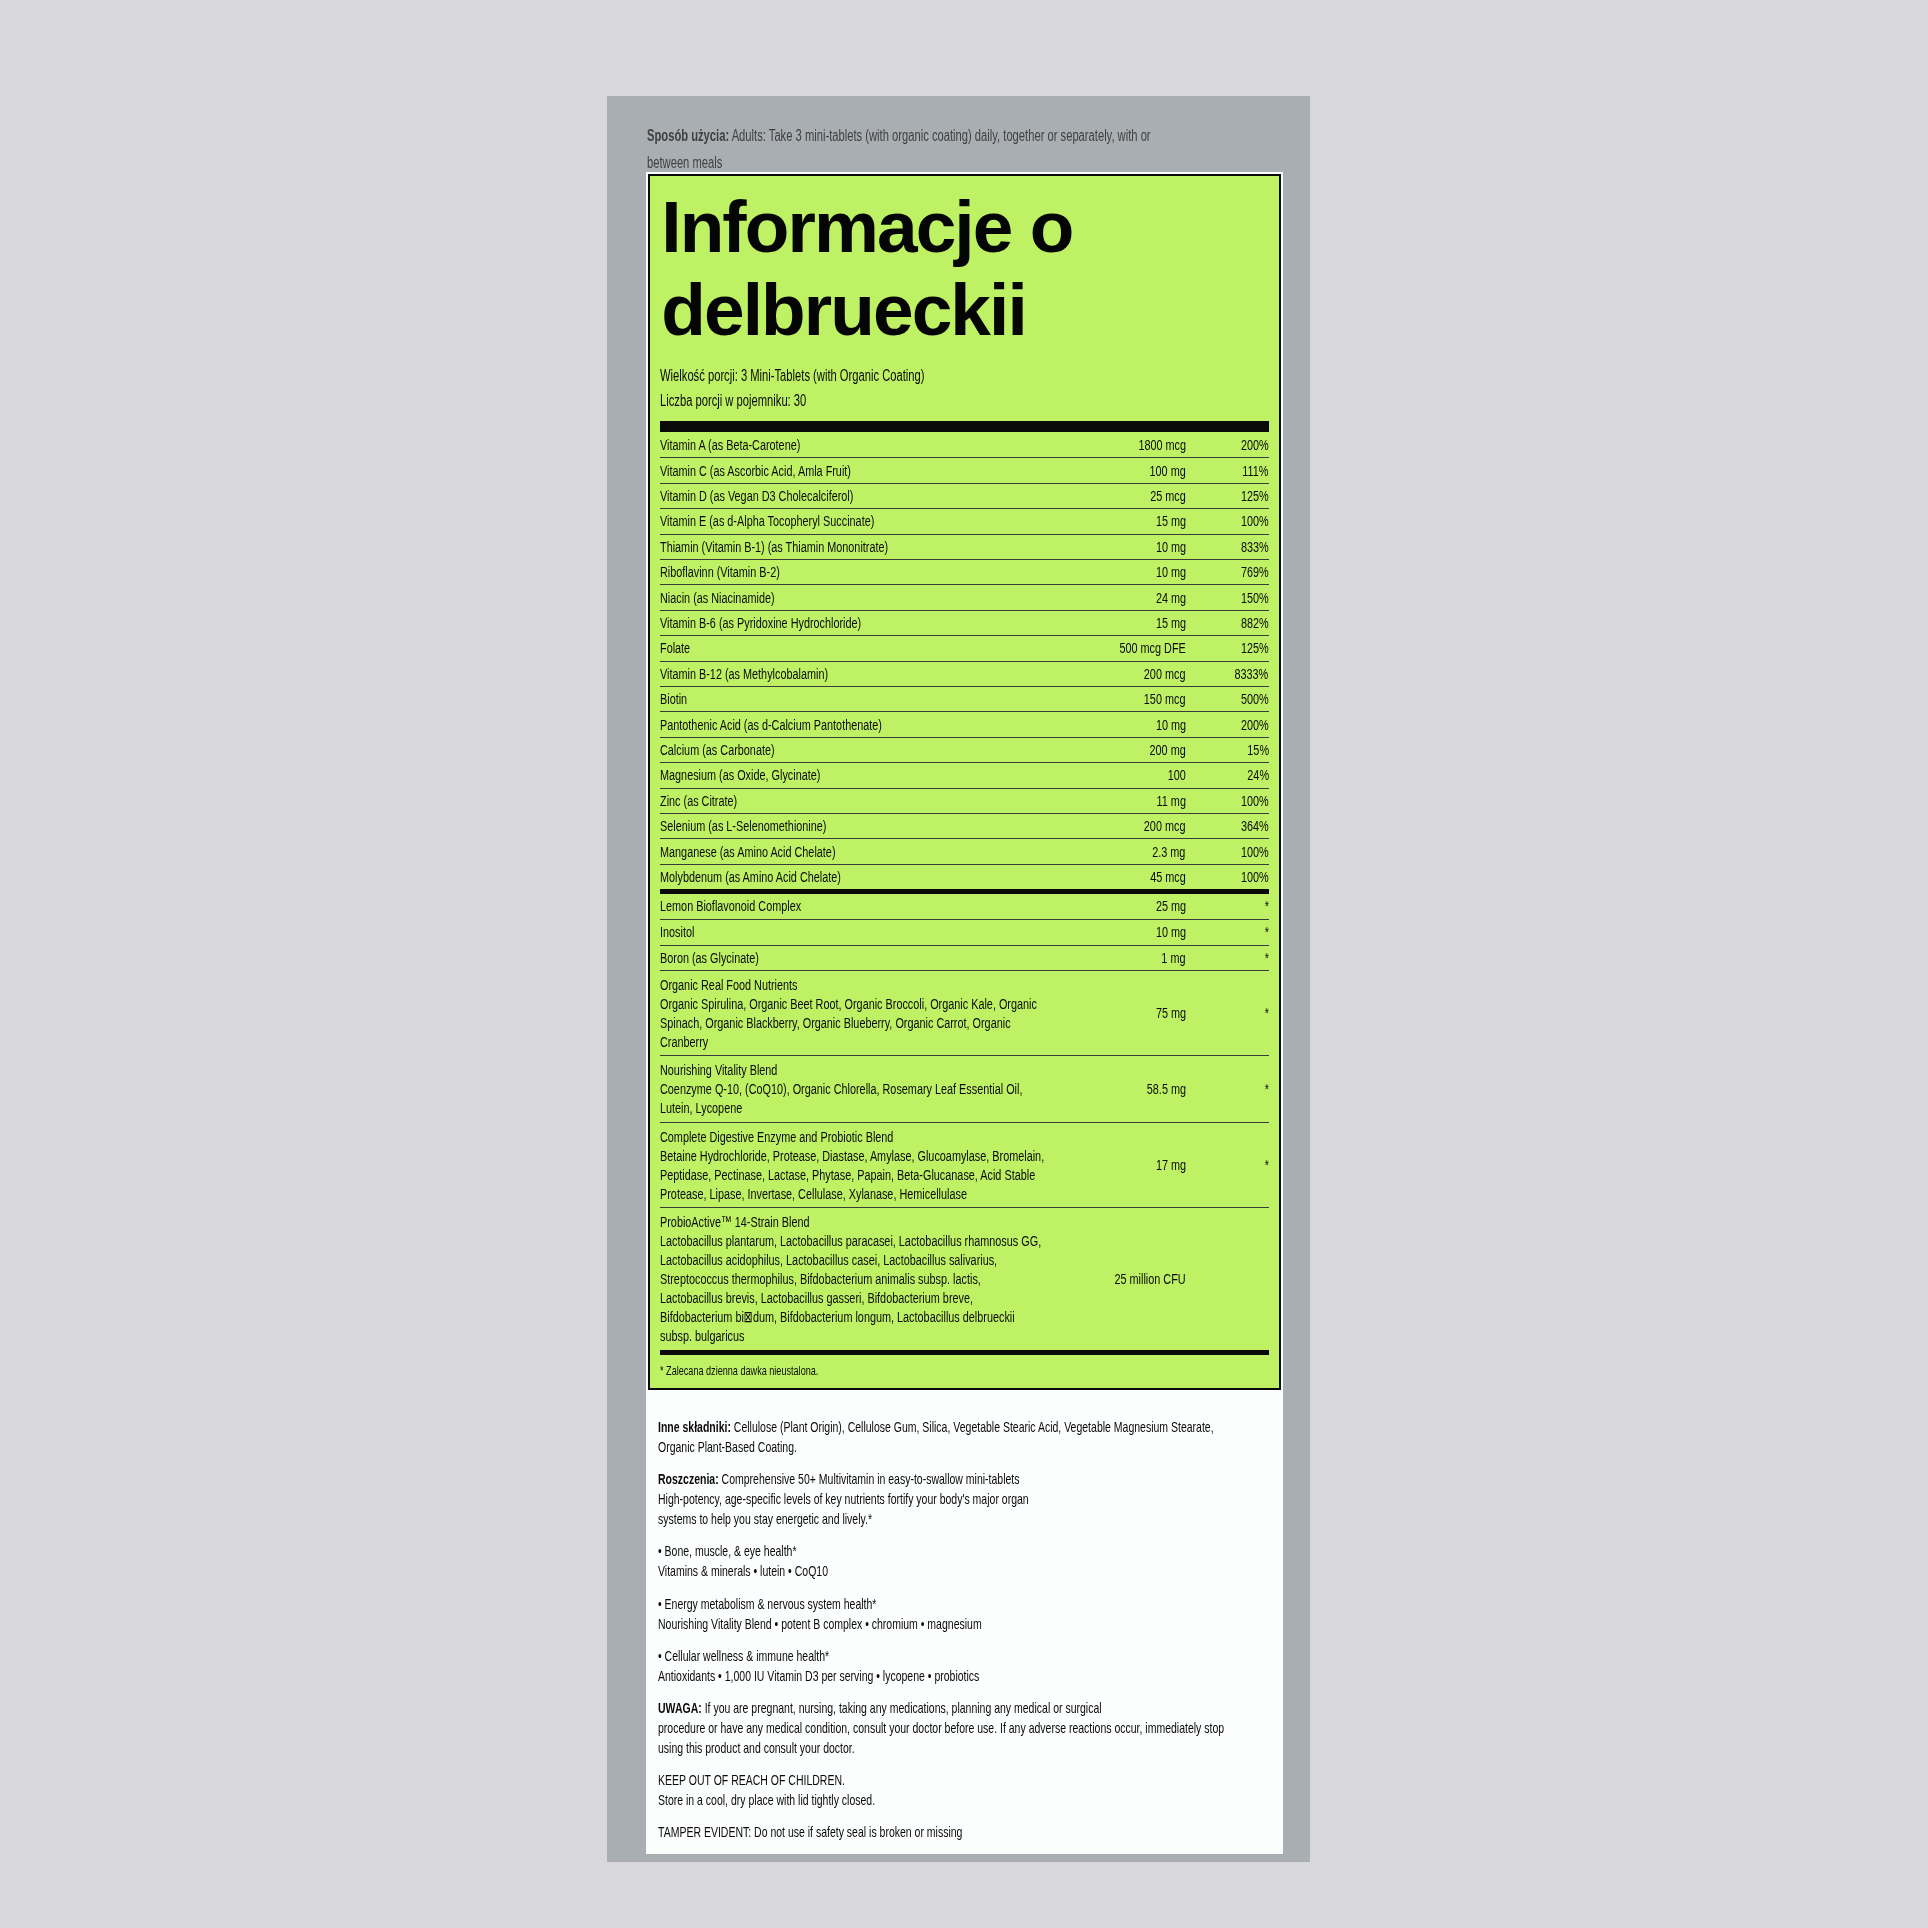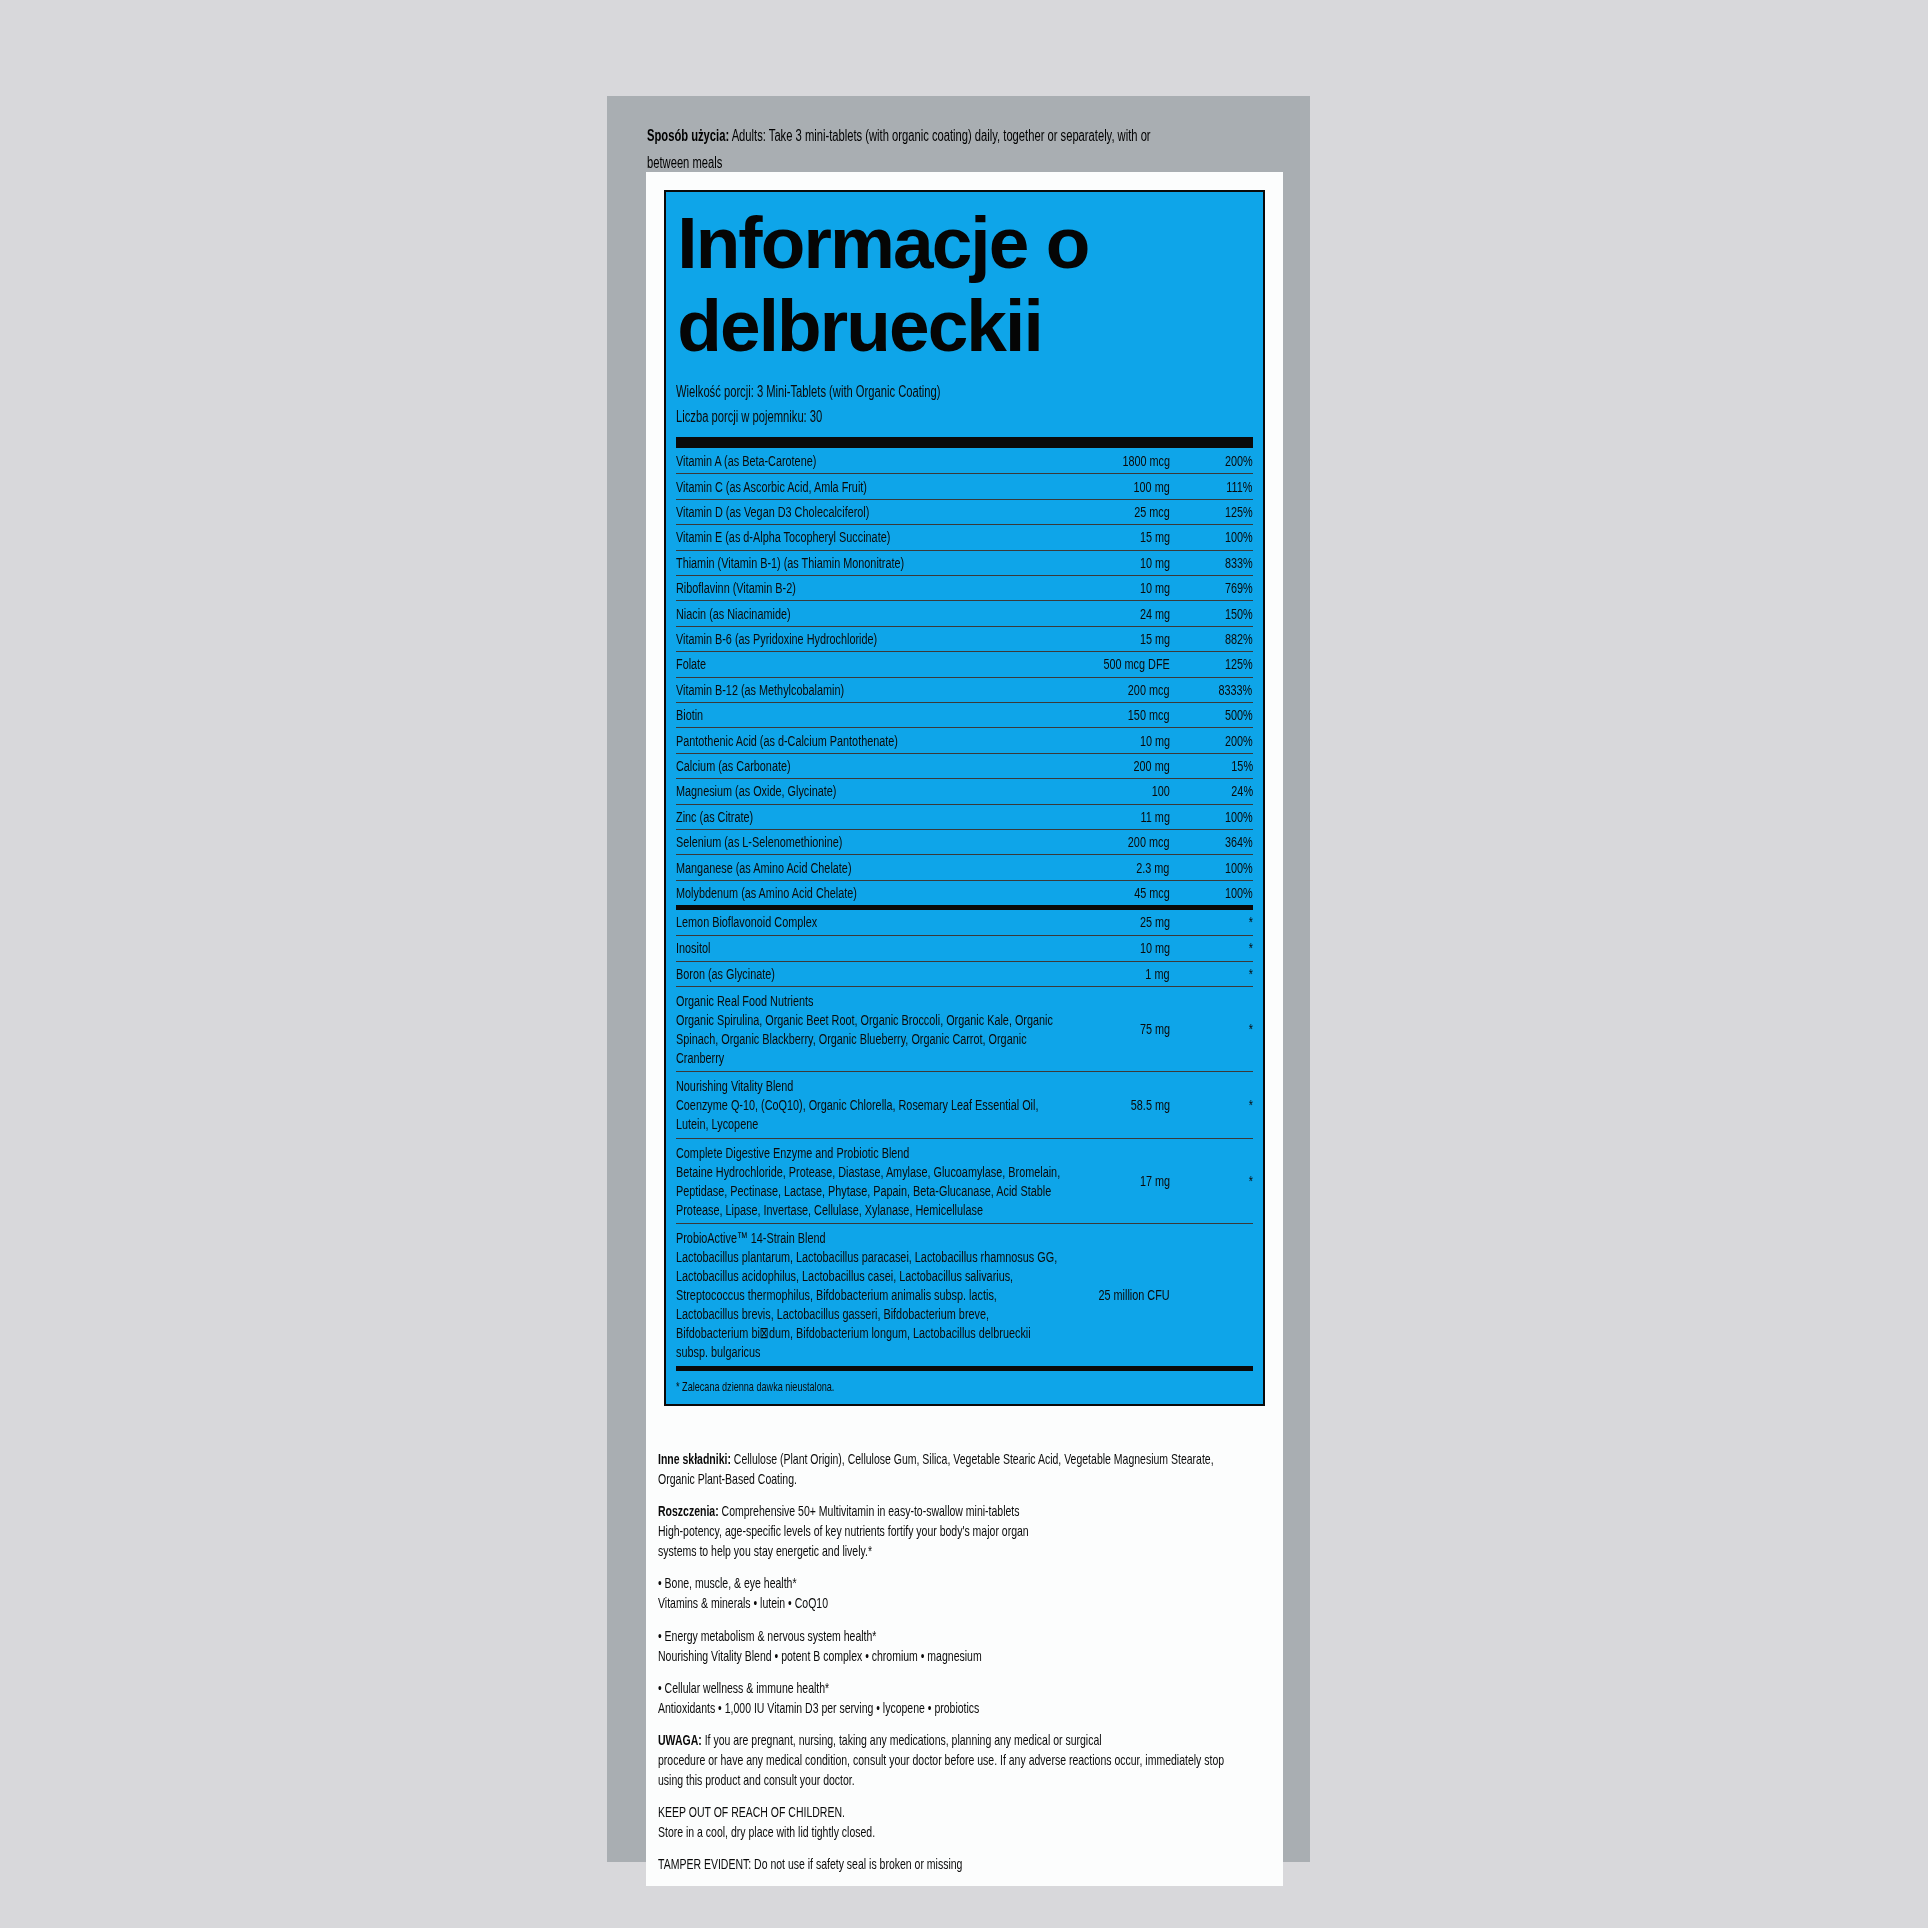--- a/index.html
+++ b/index.html
@@ -13,31 +13,31 @@
   .band{
     position:absolute;left:607px;top:96px;width:703px;height:1766px;
     background:#a9aeb2;
   }
   
   .cx{display:inline-block;transform:scaleX(.70);transform-origin:0 50%;white-space:nowrap;}
   .cxr{display:inline-block;transform:scaleX(.70);transform-origin:100% 50%;white-space:nowrap;}
 
   .usage{
     position:absolute;left:40px;top:26px;width:650px;
-    font-size:16px;line-height:27px;color:#000000;
+    font-size:16px;line-height:27px;color:#404040;
   }
   .usage b{font-weight:bold;}
 
   .panel{
     position:absolute;left:39px;top:76px;width:637px;min-height:1654px;
     background:#fcfdfd;box-sizing:border-box;
   }
   .facts{
-    margin:18px;border:2.8px solid #0a0a0a;padding:0 10.4px 0 10.4px;
-    box-sizing:border-box;background:#0ea5e9;
+    margin:2px;border:2.8px solid #0a0a0a;padding:0 10.4px 0 10.4px;
+    box-sizing:border-box;background:#bef264;
   }
   .title{
     margin:9.4px 0 0 0.9px;font-size:73px;line-height:83px;font-weight:bold;
     letter-spacing:-1.9px;color:#050505;
   }
   .title div{white-space:nowrap;}
   .serving{margin-top:13px;font-size:16px;line-height:24.5px;}
   .bar{background:#0a0a0a;}
   .bar-thick{height:5.6px;margin-top:7.5px;}
   .bar-mid{height:4.7px;}

